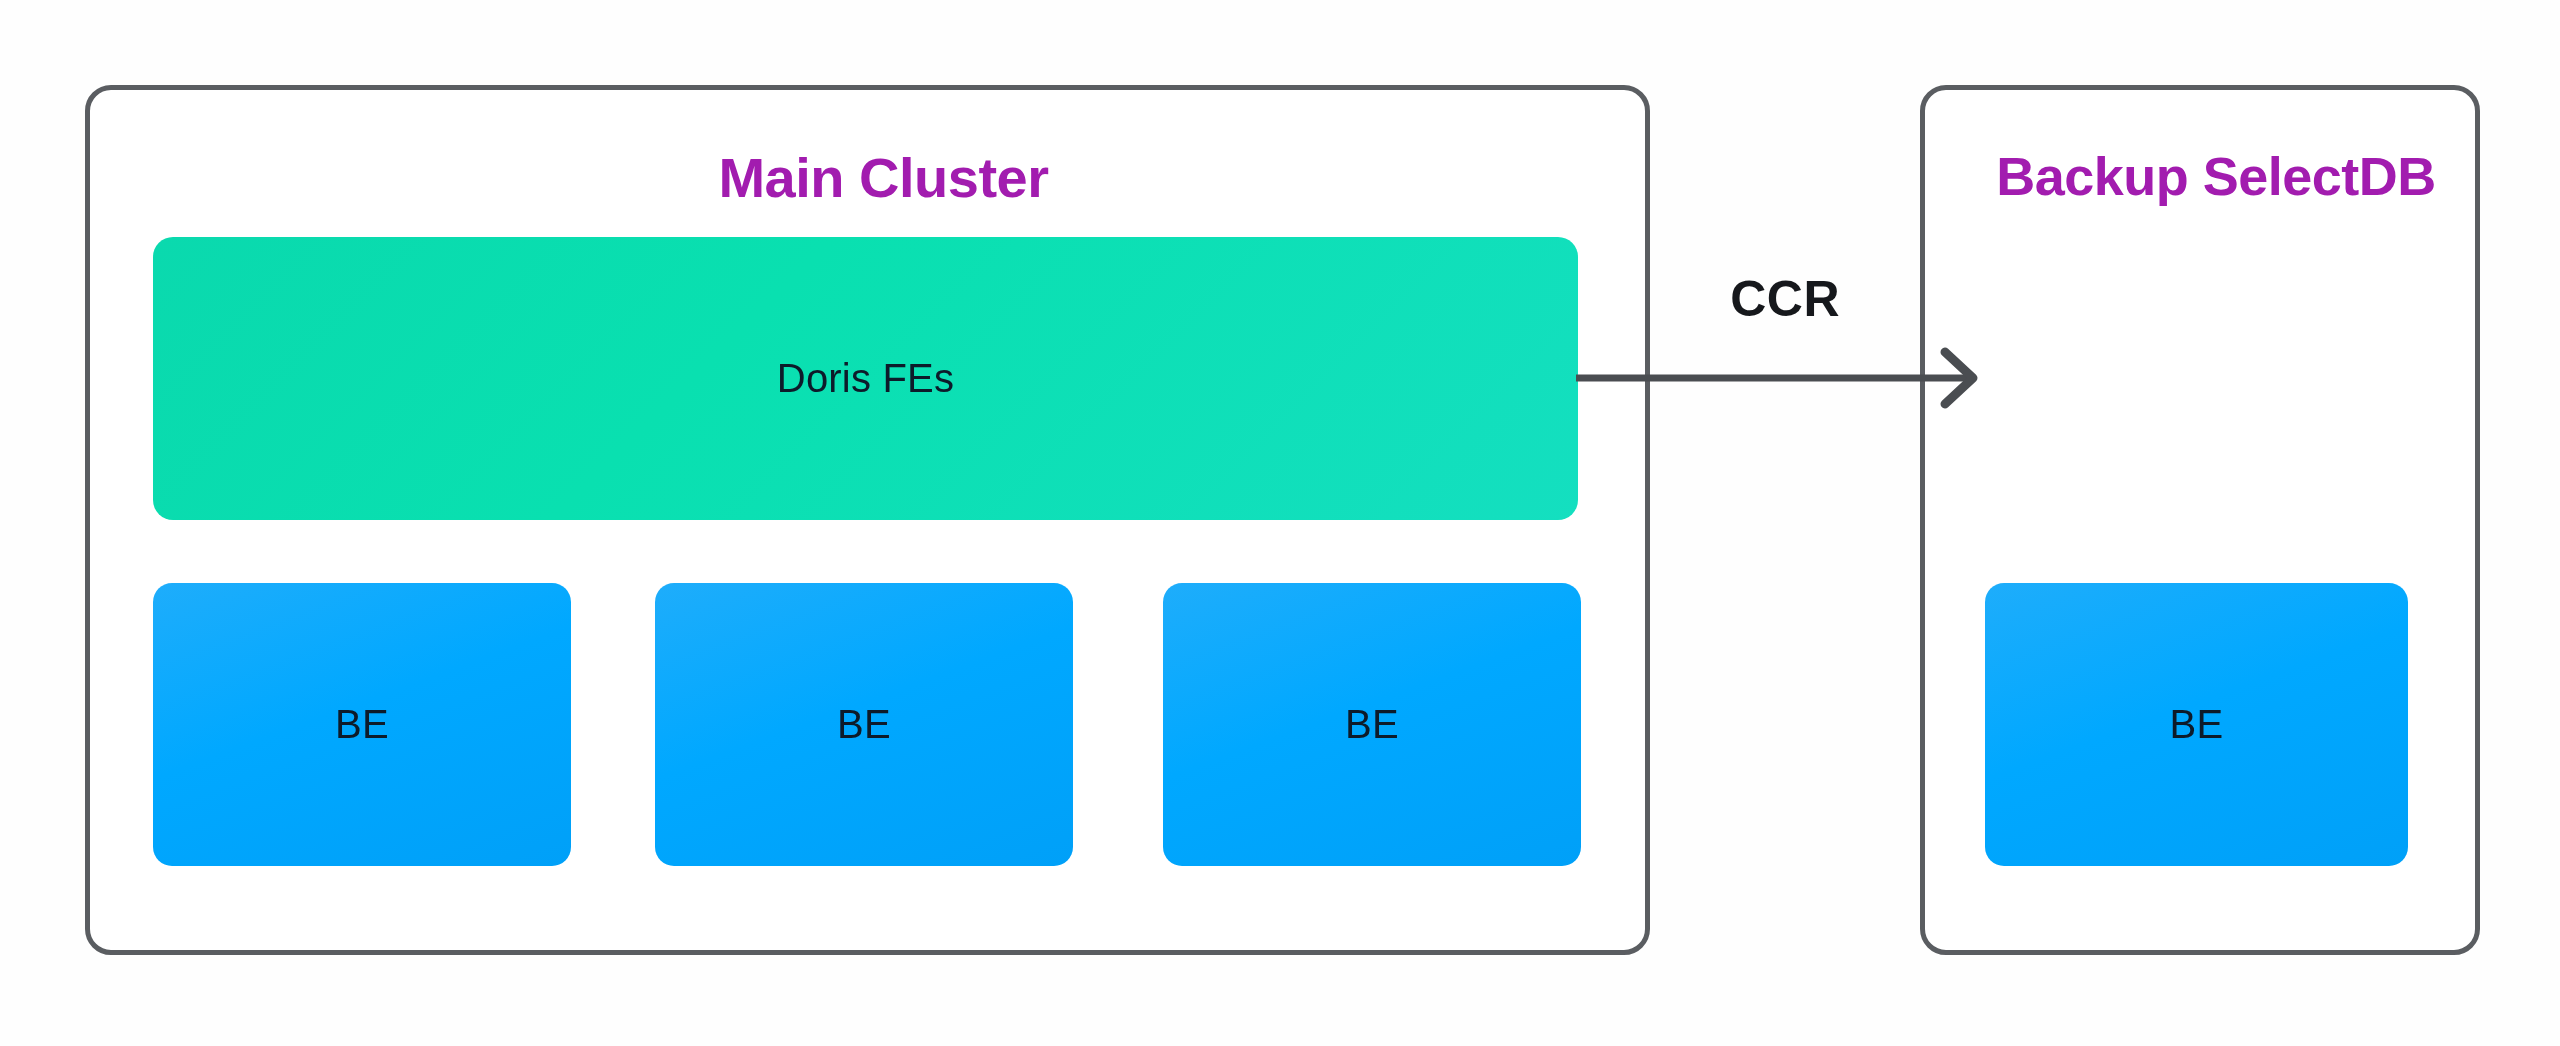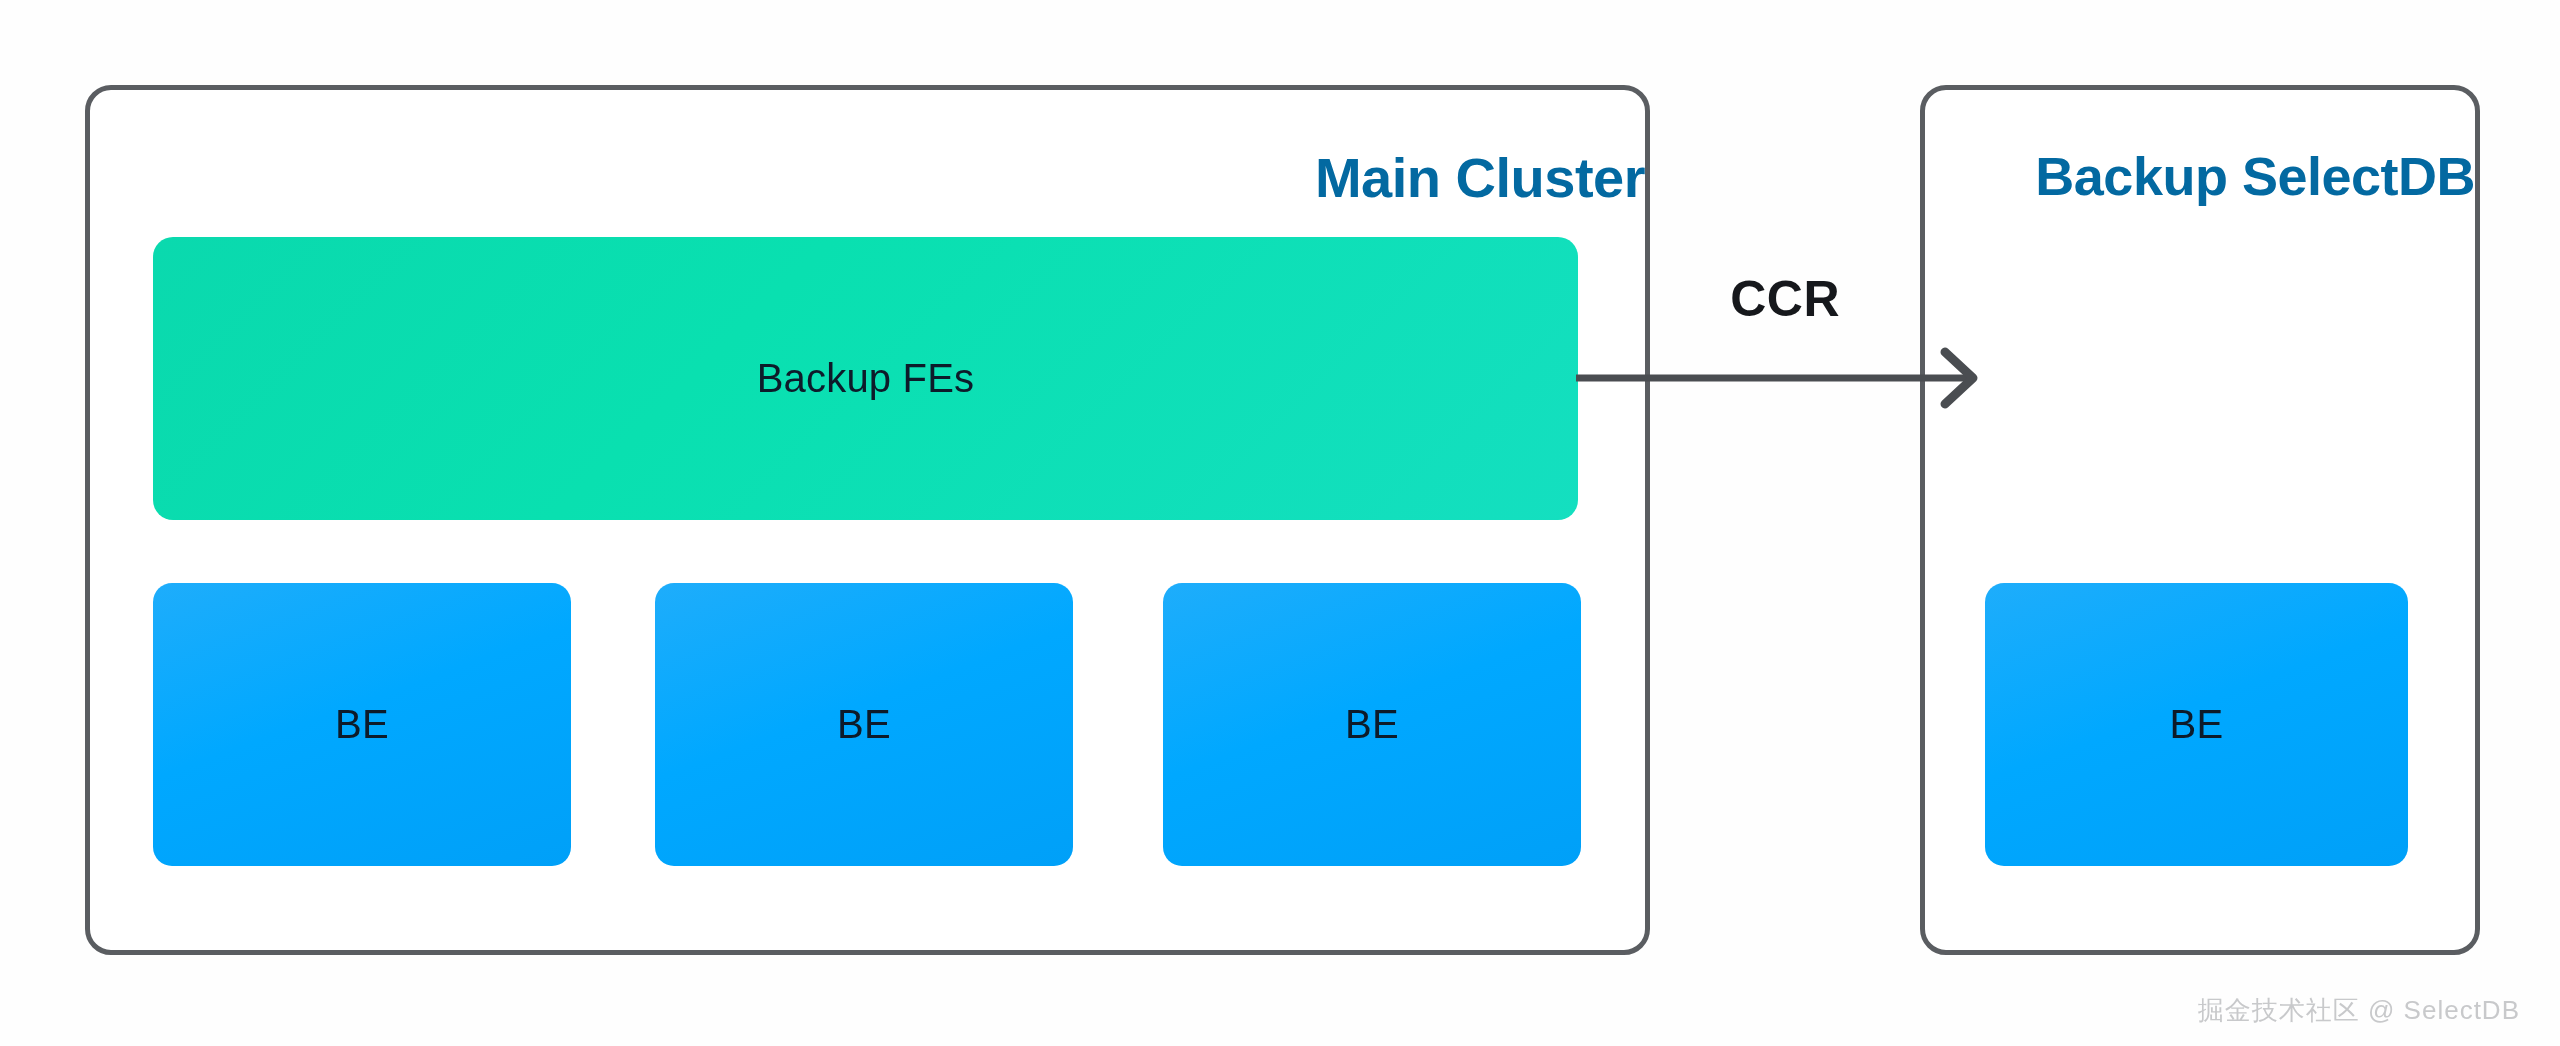--- a/index.html
+++ b/index.html
@@ -24,26 +24,26 @@
     box-sizing: border-box;
     border: 5px solid #5a5d61;
     border-radius: 26px;
     background: #ffffff;
   }
   #main-cluster  { left: 85px;  top: 85px; width: 1565px; height: 870px; }
   #backup-cluster{ left: 1920px;top: 85px; width: 560px;  height: 870px; }
 
   .cluster-title {
     position: absolute;
-    left: 0;
+    left: 16px;
     width: 100%;
-    text-align: right;
+    text-align: center;
     font-size: 56px;
     font-weight: bold;
-    color: #0369a1;
+    color: #a21caf;
     letter-spacing: -0.5px;
     white-space: nowrap;
   }
   #main-cluster   .cluster-title { top: 55px; }
   #backup-cluster .cluster-title { top: 55px; font-size: 54px; }
 
   
   .node {
     position: absolute;
     box-sizing: border-box;
@@ -114,21 +114,21 @@
 </style>
 </head>
 <body>
 
 <div id="canvas">
 
   <div id="main-cluster" class="cluster">
     <div class="cluster-title">Main Cluster</div>
 
     <div id="fe-main" class="node fe">
-      <span>Backup FEs</span>
+      <span>Doris FEs</span>
     </div>
 
     <div id="be-main-1" class="node be">
       <span>BE</span>
     </div>
 
     <div id="be-main-2" class="node be">
       <span>BE</span>
     </div>
 
@@ -148,15 +148,14 @@
 
   <div id="ccr-connector">
     <div id="ccr-label">CCR</div>
 
     <svg id="ccr-arrow-svg" width="410" height="60" viewBox="0 0 410 60">
       <line x1="6" y1="38" x2="400" y2="38" stroke="#4a4d51" stroke-width="7" stroke-linecap="butt"></line>
       <polyline points="375,12 403,38 375,64" fill="none" stroke="#4a4d51" stroke-width="9" stroke-linecap="round" stroke-linejoin="round"></polyline>
     </svg>
   </div>
 
-  <div id="watermark">掘金技术社区 @ SelectDB</div>
 
 </div>
 
 </body></html>

